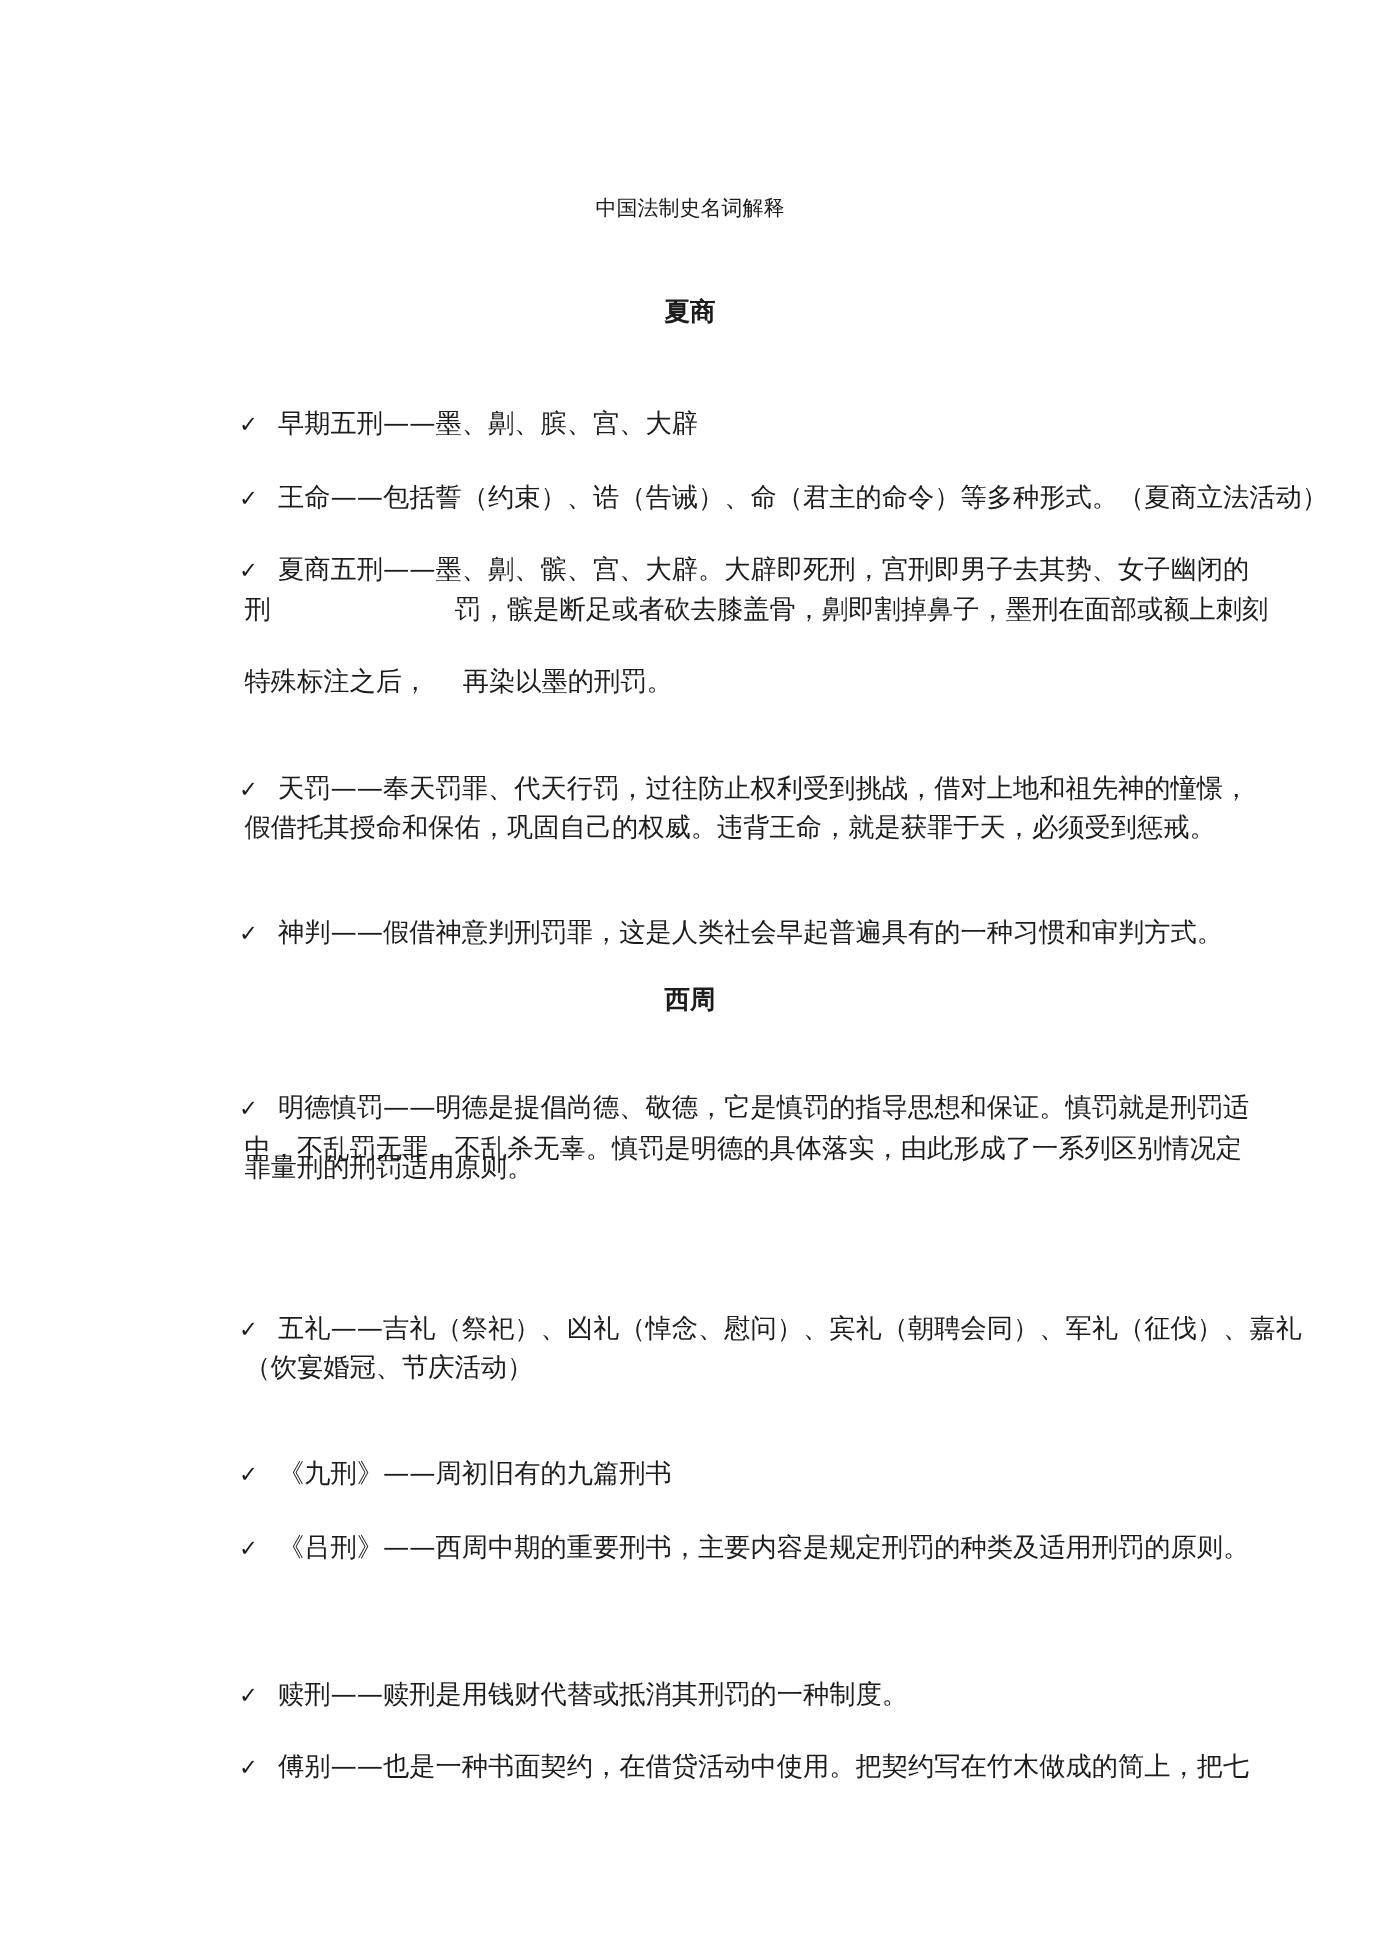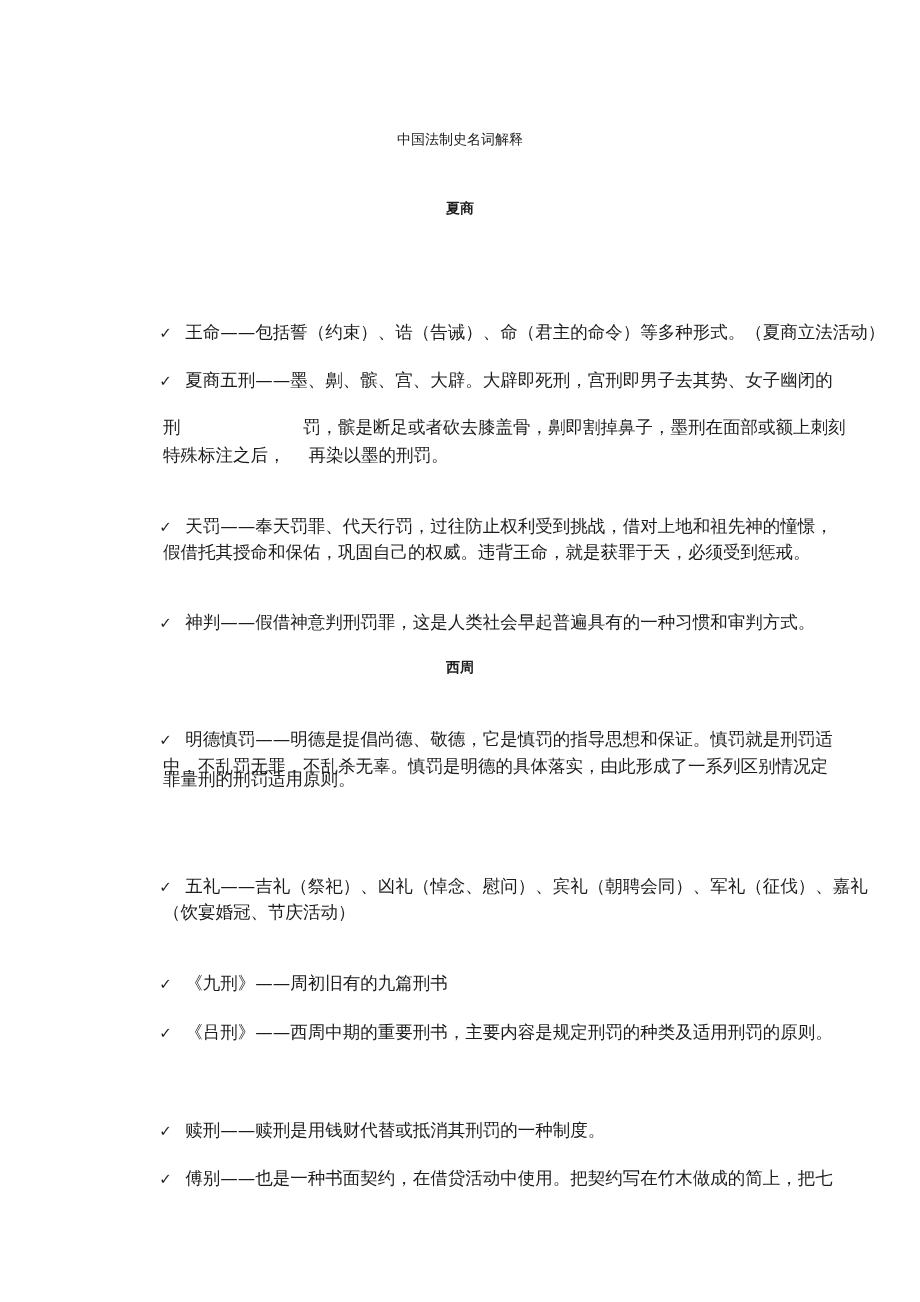--- a/index.html
+++ b/index.html
@@ -24,21 +24,21 @@
     font-size: 14px;
     line-height: 22px;
     font-weight: 400;
     white-space: pre;
   }
   .section-heading {
     position: absolute;
     left: 0;
     width: 920px;
     text-align: center;
-    font-size: 14px;
+    font-size: 17px;
     line-height: 22px;
     font-weight: 700;
     white-space: pre;
   }
   .line {
     position: absolute;
     left: 137px;
     font-size: 17.5px;
     line-height: 22px;
     white-space: pre;
@@ -55,29 +55,32 @@
 </style>
 </head>
 <body>
 
 <div class="page">
 
   <div class="doc-title" style="top:128px">中国法制史名词解释</div>
 
   <div class="section-heading" style="top:197px">夏商</div>
 
+  <div class="line" style="top:250px">
+    <span class="check">✓</span><span>早期五刑——墨、劓、膑、宫、大辟</span>
+  </div>
 
   <div class="line" style="top:299px">
     <span class="check">✓</span><span>王命——包括誓（约束）、诰（告诫）、命（君主的命令）等多种形式。（夏商立法活动）</span>
   </div>
 
   <div class="line" style="top:347px">
     <span class="check">✓</span><span>夏商五刑——墨、劓、髌、宫、大辟。大辟即死刑，宫刑即男子去其势、女子幽闭的</span>
   </div>
-  <div class="line cont" style="top:416px">刑　　　　　　　罚，髌是断足或者砍去膝盖骨，劓即割掉鼻子，墨刑在面部或额上刺刻</div>
+  <div class="line cont" style="top:396px">刑　　　　　　　罚，髌是断足或者砍去膝盖骨，劓即割掉鼻子，墨刑在面部或额上刺刻</div>
   <div class="line cont" style="top:444px">特殊标注之后，　 再染以墨的刑罚。</div>
 
   <div class="line" style="top:493px">
     <span class="check">✓</span><span>天罚——奉天罚罪、代天行罚，过往防止权利受到挑战，借对上地和祖先神的憧憬，</span>
   </div>
   <div class="line cont" style="top:541px">假借托其授命和保佑，巩固自己的权威。违背王命，就是获罪于天，必须受到惩戒。</div>
 
   <div class="line" style="top:589px">
     <span class="check">✓</span><span>神判——假借神意判刑罚罪，这是人类社会早起普遍具有的一种习惯和审判方式。</span>
   </div>

